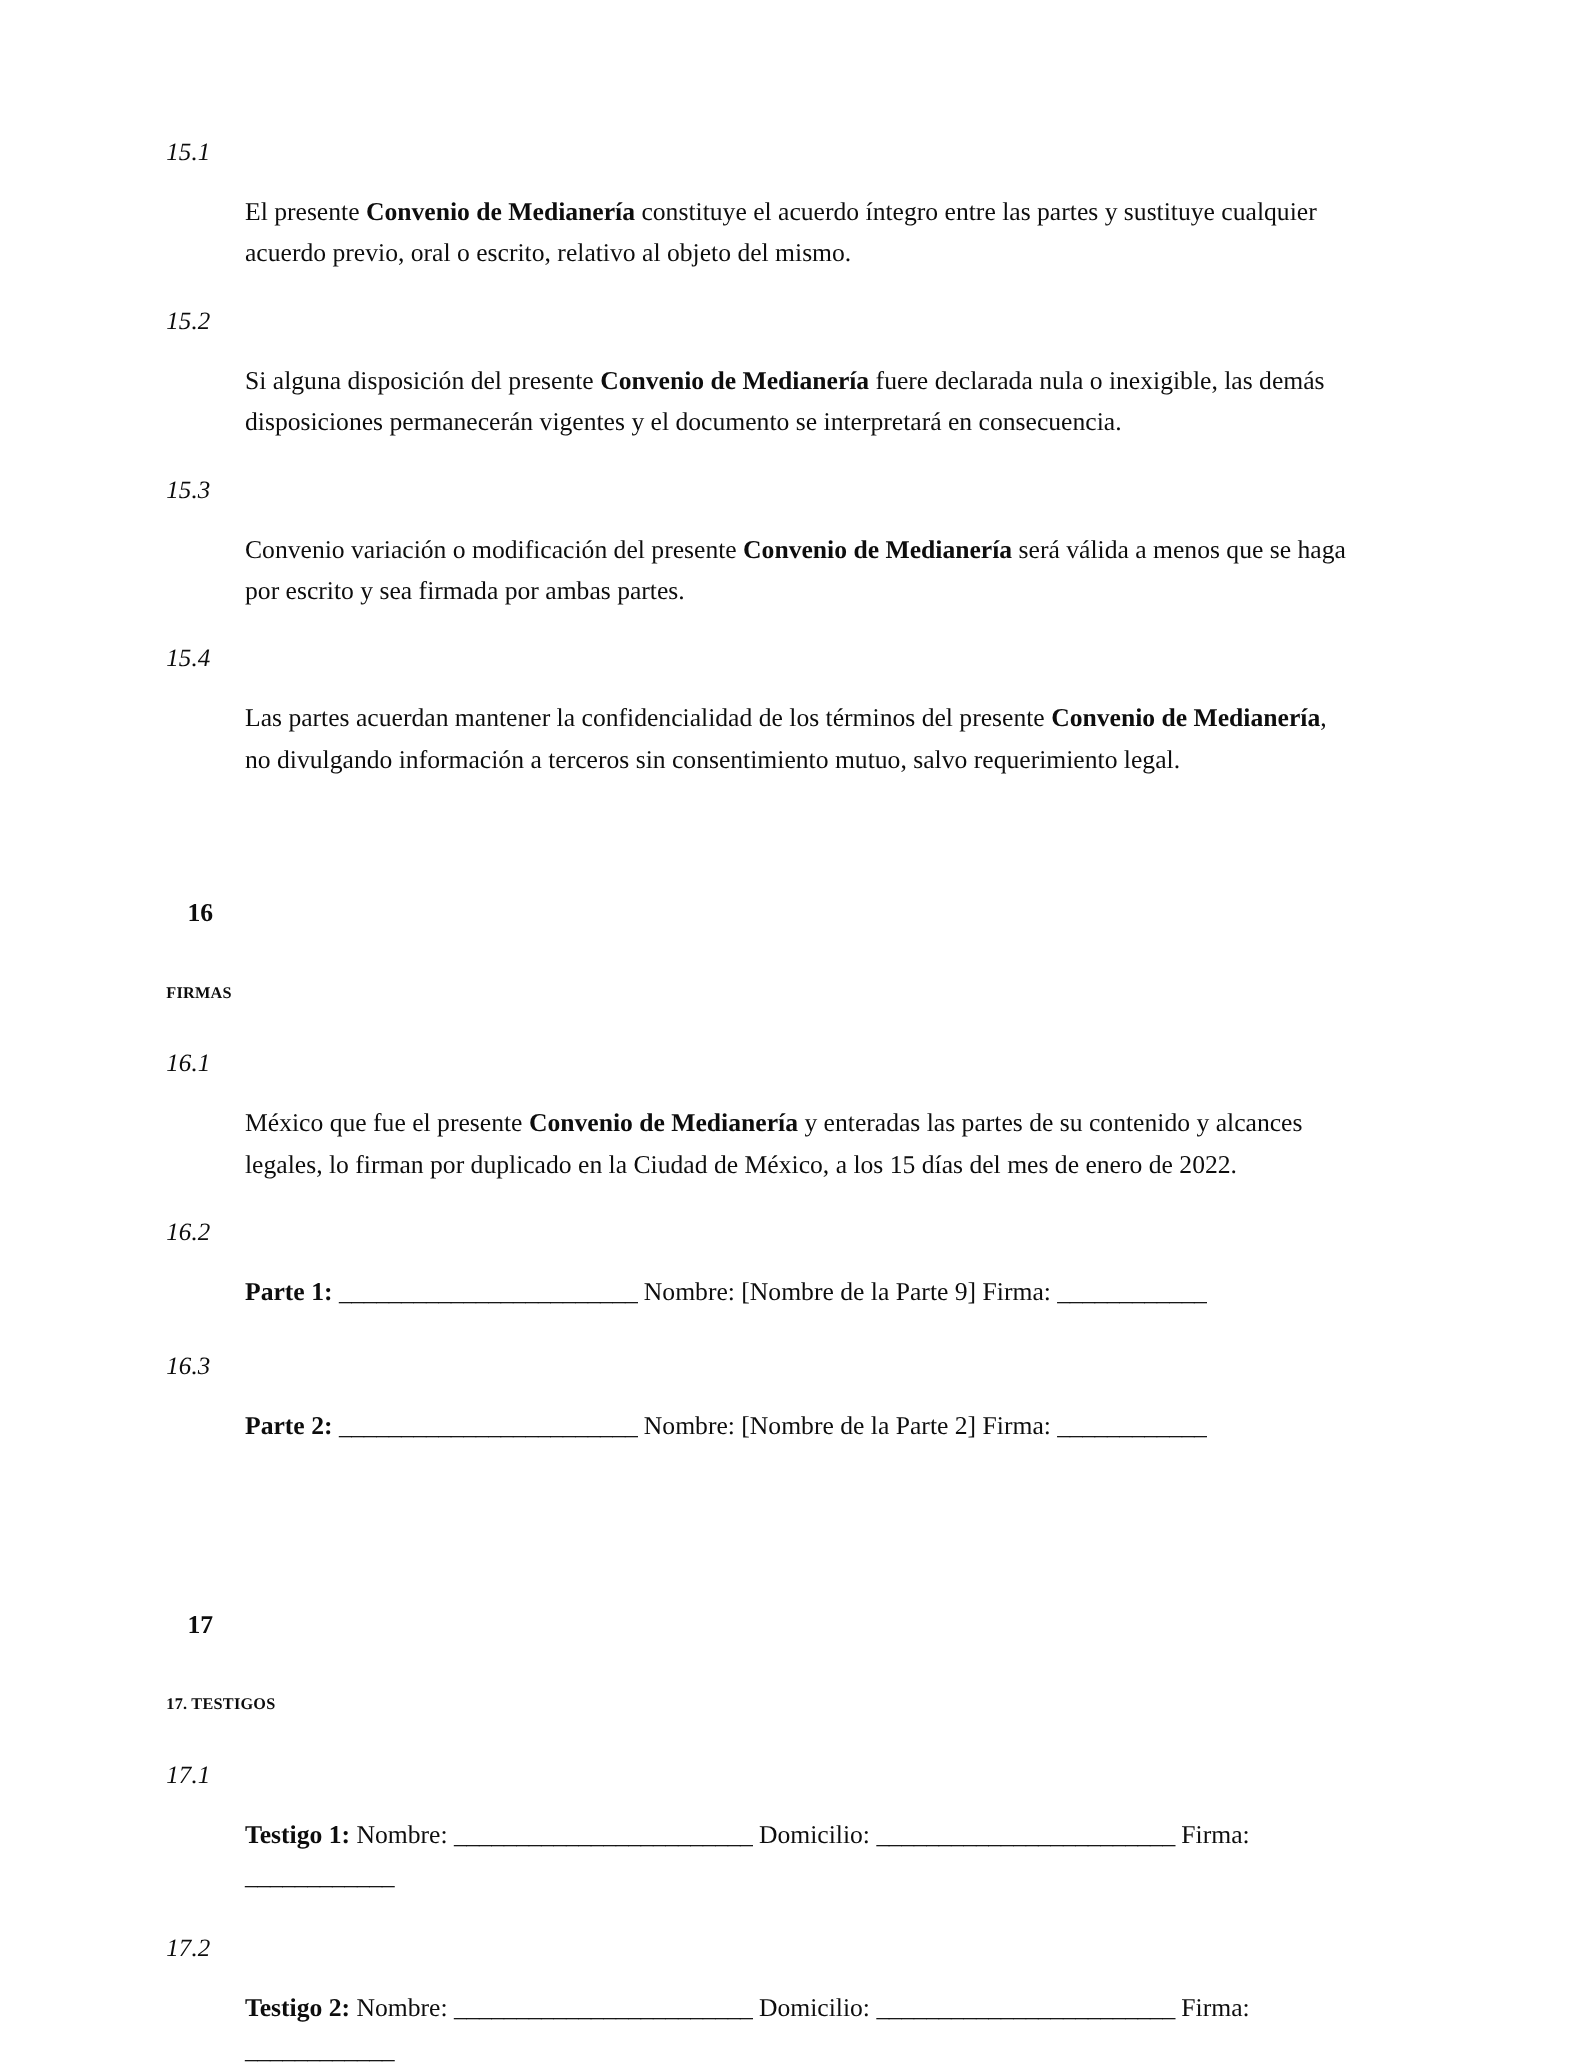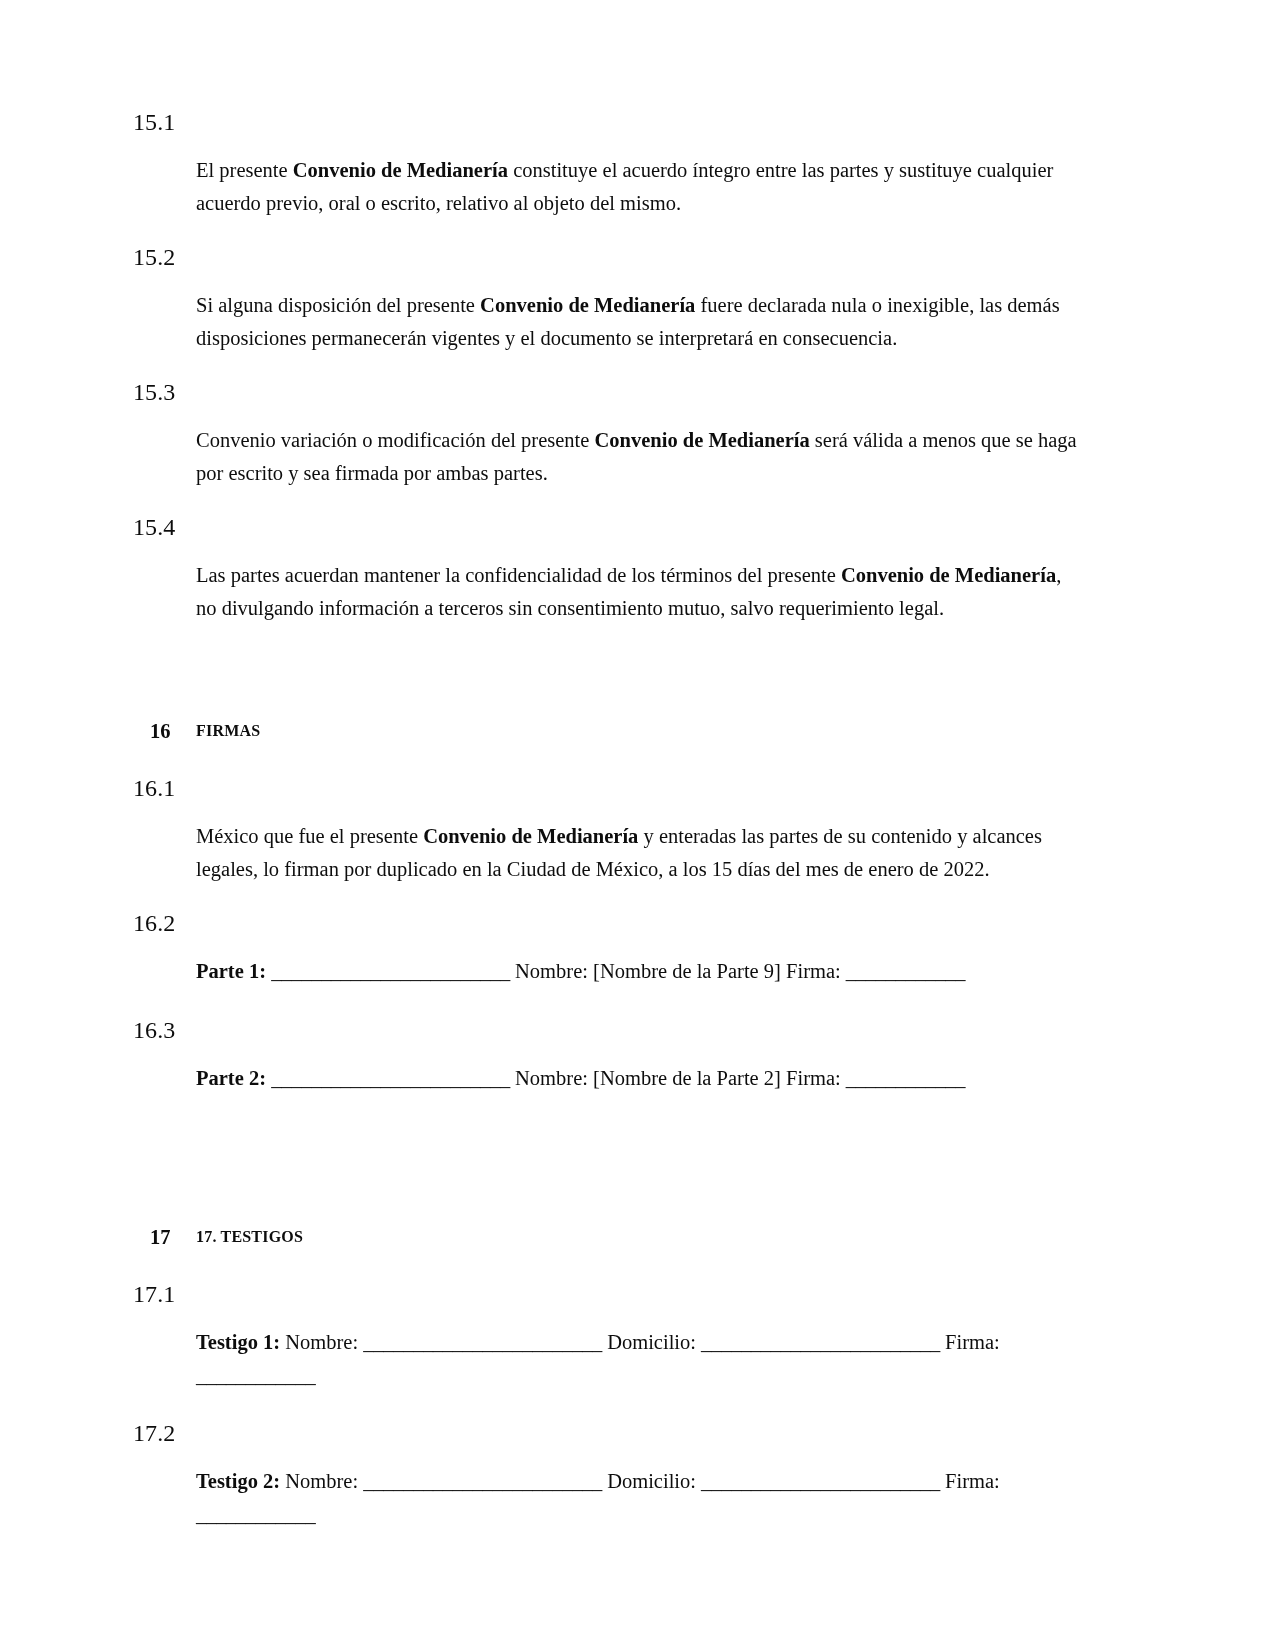--- a/index.html
+++ b/index.html
@@ -28,56 +28,58 @@
     width: 945px;
   }
   
   .clause {
     display: flex;
     align-items: flex-start;
     margin-bottom: 22px;
   }
   .clause .num {
     flex: 0 0 63px;
-    font-size: 24px;
+    font-size: 20px;
     line-height: 32.5px;
     letter-spacing: 0.1px;
     white-space: nowrap;
+    font-style: italic;
   }
   .clause .body {
     flex: 1 1 auto;
     font-size: 20.5px;
     line-height: 32.5px;
     text-align: left;
     hyphens: none;
     margin-top: 48px;
   }
   .clause .body b,
   .clause .body strong {
     font-weight: 700;
   }
   
   .section-head {
     display: flex;
     align-items: flex-start;
     margin-top: 58px;
     margin-bottom: 26px;
+    flex-direction: column;
   }
   .section-head .num {
     flex: 0 0 63px;
     font-size: 20.5px;
     line-height: 30px;
     font-weight: 700;
     text-align: left;
     padding-left: 17px;
     box-sizing: border-box;
   }
   .section-head .title {
     flex: 1 1 auto;
-    font-size: 16px;
+    font-size: 13px;
     line-height: 30px;
     font-weight: 700;
     letter-spacing: 0.2px;
   }
   .spacer-16 { height: 12px; }
   .spacer-17 { height: 44px; }
   .blank {
     letter-spacing: -0.3px;
   }
   .sig-row { margin-bottom: 26px; }

